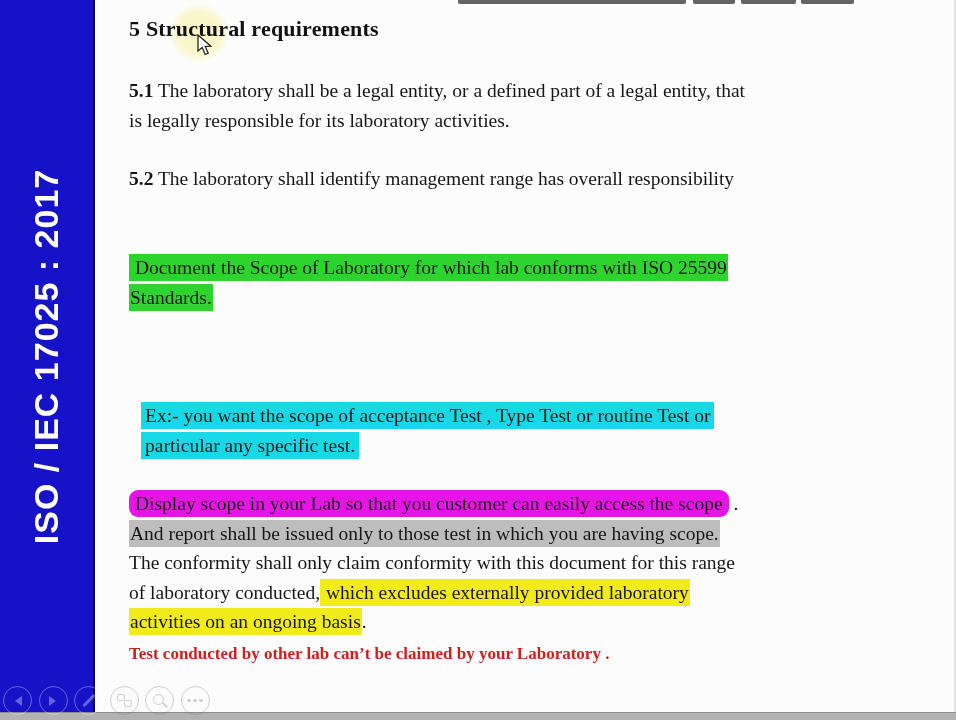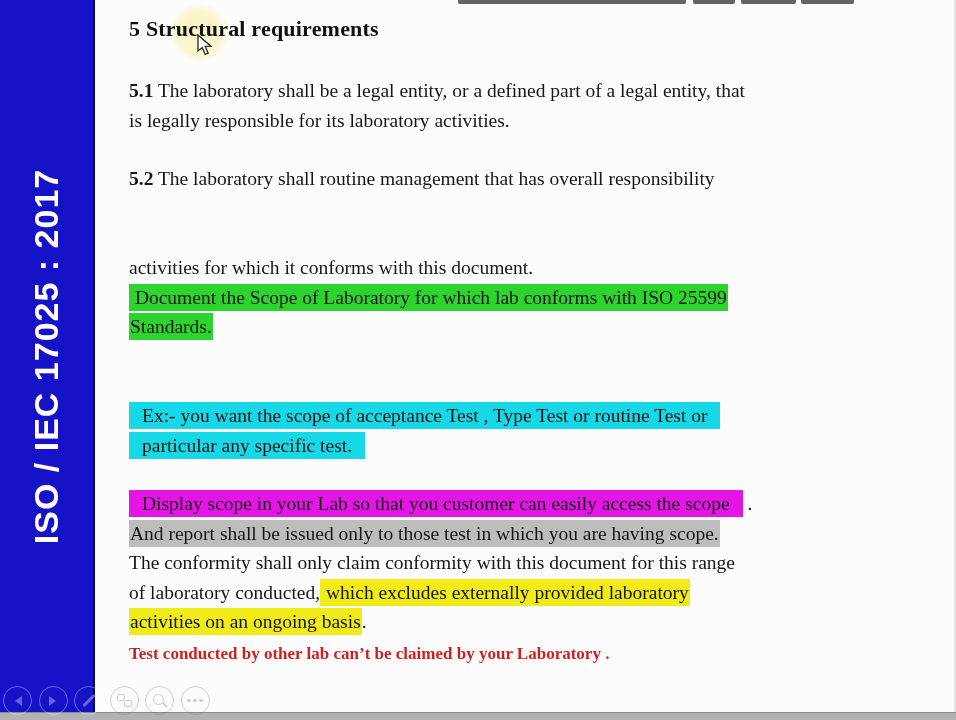--- a/index.html
+++ b/index.html
@@ -24,22 +24,22 @@
   .right-edge{position:absolute;right:0;top:0;width:2px;height:713px;background:#e3e3e3;}
   .slide-title{
     position:absolute;left:129px;top:16px;
     font-weight:700;font-size:22px;color:#111;letter-spacing:.2px;
   }
   .block{position:absolute;left:129px;right:10px;}
   .line{height:29.5px;line-height:29.5px;white-space:pre;font-size:19.5px;color:#161616;}
   .seg{padding:0;}
   .s-bold{font-weight:700;}
   .s-green{background:var(--highlight-green);padding:3px 1px;}
-  .s-cyan{background:var(--highlight-cyan);padding:3px 13px;}
-  .s-magenta{background:var(--highlight-magenta);padding:3px 13px;}
+  .s-cyan{background:var(--highlight-cyan);padding:3px 4px;margin-left:12px;}
+  .s-magenta{background:var(--highlight-magenta);padding:3px 6px;border-radius:9px;}
   .s-gray{background:var(--highlight-gray);padding:3px 1px;}
   .s-yellow{background:var(--highlight-yellow);padding:3px 1px;}
   .s-red{color:var(--note-red);font-weight:700;font-size:17px;}
   
   .fragment{position:absolute;top:0;height:4px;background:#414141;opacity:.82;border-radius:0 0 2px 2px;}
   
   .halo{
     position:absolute;left:169px;top:3px;width:60px;height:60px;border-radius:50%;
     background:radial-gradient(circle, rgba(247,240,160,.62) 0%, rgba(247,240,160,.5) 50%, rgba(247,240,160,0) 72%);
     pointer-events:none;
@@ -87,24 +87,23 @@
 </svg>
 
 <div class="slide-title">5 Structural requirements</div>
 
 <div id="slide-content">
     <div class="block" style="top: 76px;">
       <div class="line"><span class="seg s-bold">5.1</span><span class="seg s-plain"> The laboratory shall be a legal entity, or a defined part of a legal entity, that</span></div>
       <div class="line"><span class="seg s-plain">is legally responsible for its laboratory activities.</span></div>
     </div>
     <div class="block" style="top: 164px;">
-      <div class="line"><span class="seg s-bold">5.2</span><span class="seg s-plain"> The laboratory shall routine management that has overall responsibility</span></div>
+      <div class="line"><span class="seg s-bold">5.2</span><span class="seg s-plain"> The laboratory shall identify management range has overall responsibility</span></div>
     </div>
     <div class="block" style="top: 253px;">
-      <div class="line"><span class="seg s-plain">activities for which it conforms with this document.</span></div>
       <div class="line"><span class="seg s-green"> Document the Scope of Laboratory for which lab conforms with ISO 25599</span></div>
       <div class="line"><span class="seg s-green">Standards.</span></div>
     </div>
     <div class="block" style="top: 401px;">
       <div class="line"><span class="seg s-cyan">Ex:- you want the scope of acceptance Test , Type Test or routine Test or</span></div>
       <div class="line"><span class="seg s-cyan">particular any specific test.</span></div>
     </div>
     <div class="block" style="top: 489px;">
       <div class="line"><span class="seg s-magenta">Display scope in your Lab so that you customer can easily access the scope</span><span class="seg s-plain"> .</span></div>
       <div class="line"><span class="seg s-gray">And report shall be issued only to those test in which you are having scope.</span></div>

